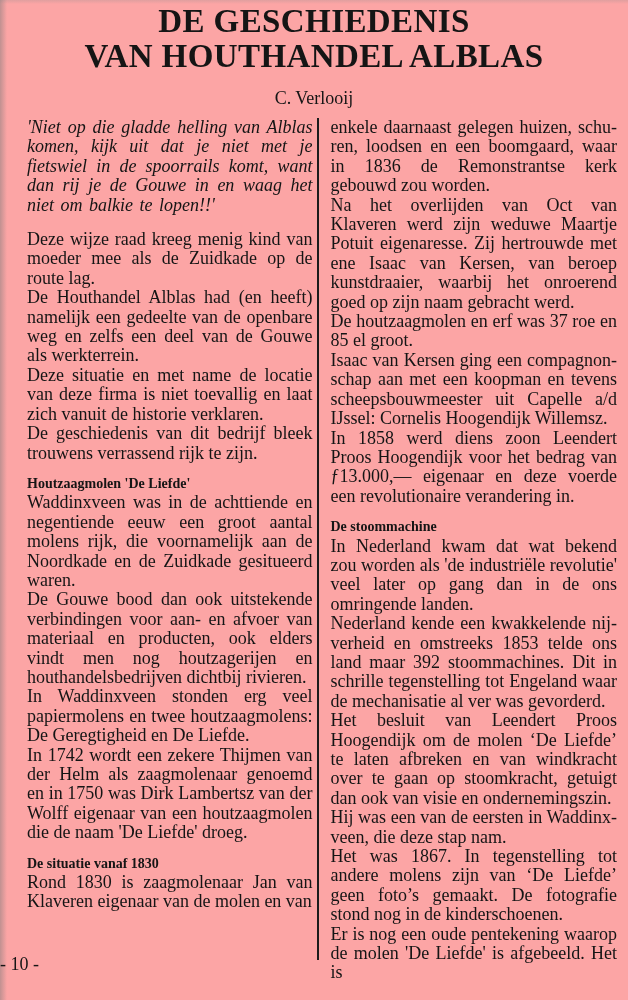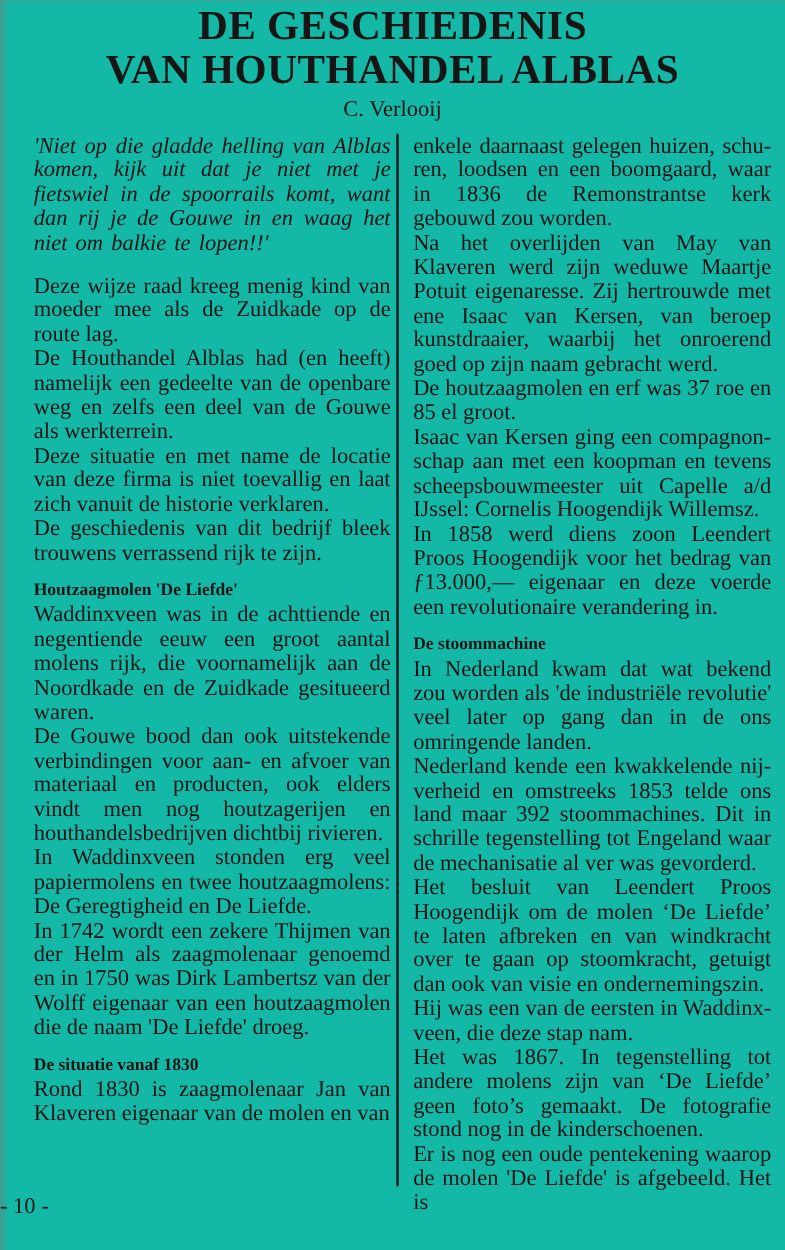--- a/index.html
+++ b/index.html
@@ -1,21 +1,21 @@
 <!DOCTYPE html>
 <html><head>
 <meta charset="utf-8">
 <style>
   html,body { margin:0; padding:0; }
   body { background:#e9e9e9; }
   .page {
     position:relative;
     width:628px; height:1000px;
     margin:0 auto;
-    background:#14b8a6;
+    background:#fca5a5;
     color:#151515;
     font-family:"Liberation Serif", serif;
     overflow:hidden;
   }
   
   .page::before {
     content:"";
     position:absolute; left:0; top:0; bottom:0; width:7px;
     background:linear-gradient(to right, rgba(120,120,120,0.45), rgba(255,255,255,0));
     pointer-events:none;
@@ -31,21 +31,21 @@
     font-weight:bold;
     font-size:33px;
     line-height:35px;
     letter-spacing:0.4px;
     padding-top:4px;
     white-space:nowrap;
   }
   .author {
     text-align:center;
     font-size:18px;
-    margin-top:3px;
+    margin-top:14px;
   }
   .body-cols {
     display:flex;
     align-items:flex-start;
     padding:9px 11px 0 27px;
   }
   .col { width:286px; }
   .col p {
     margin:0;
     font-size:18px;
@@ -109,21 +109,21 @@
       <p>In 1742 wordt een zekere Thijmen van der Helm als zaagmolenaar genoemd en in 1750 was Dirk Lambertsz van der Wolff eigenaar van een houtzaagmolen die de naam 'De Liefde' droeg.</p>
 
       <h3>De situatie vanaf 1830</h3>
       <p>Rond 1830 is zaagmolenaar Jan van Klaveren eigenaar van de molen en van</p>
     </div>
 
     <div class="divider"></div>
 
     <div class="col" style="width:287px;">
       <p>enkele daarnaast gelegen huizen, schu­ren, loodsen en een boomgaard, waar in 1836 de Remonstrantse kerk gebouwd zou worden.</p>
-      <p>Na het overlijden van May van Klaveren werd zijn weduwe Maartje Potuit eigena­resse. Zij hertrouwde met ene Isaac van Kersen, van beroep kunstdraaier, waarbij het onroerend goed op zijn naam ge­bracht werd.</p>
+      <p>Na het overlijden van Oct van Klaveren werd zijn weduwe Maartje Potuit eigena­resse. Zij hertrouwde met ene Isaac van Kersen, van beroep kunstdraaier, waarbij het onroerend goed op zijn naam ge­bracht werd.</p>
       <p>De houtzaagmolen en erf was 37 roe en 85 el groot.</p>
       <p>Isaac van Kersen ging een compagnon­schap aan met een koopman en tevens scheepsbouwmeester uit Capelle a/d IJs­sel: Cornelis Hoogendijk Willemsz.</p>
       <p>In 1858 werd diens zoon Leendert Proos Hoogendijk voor het bedrag van ƒ13.000,— eigenaar en deze voerde een revolutionaire verandering in.</p>
 
       <h3>De stoommachine</h3>
       <p>In Nederland kwam dat wat bekend zou worden als 'de industriële revolutie' veel later op gang dan in de ons omringende landen.</p>
       <p>Nederland kende een kwakkelende nij­verheid en omstreeks 1853 telde ons land maar 392 stoommachines. Dit in schrille tegenstelling tot Engeland waar de me­chanisatie al ver was gevorderd.</p>
       <p>Het besluit van Leendert Proos Hoogen­dijk om de molen ‘De Liefde’ te laten afbreken en van windkracht over te gaan op stoomkracht, getuigt dan ook van visie en ondernemingszin.</p>
       <p>Hij was een van de eersten in Waddinx­veen, die deze stap nam.</p>
       <p>Het was 1867. In tegenstelling tot andere molens zijn van ‘De Liefde’ geen foto’s gemaakt. De fotografie stond nog in de kinderschoenen.</p>

